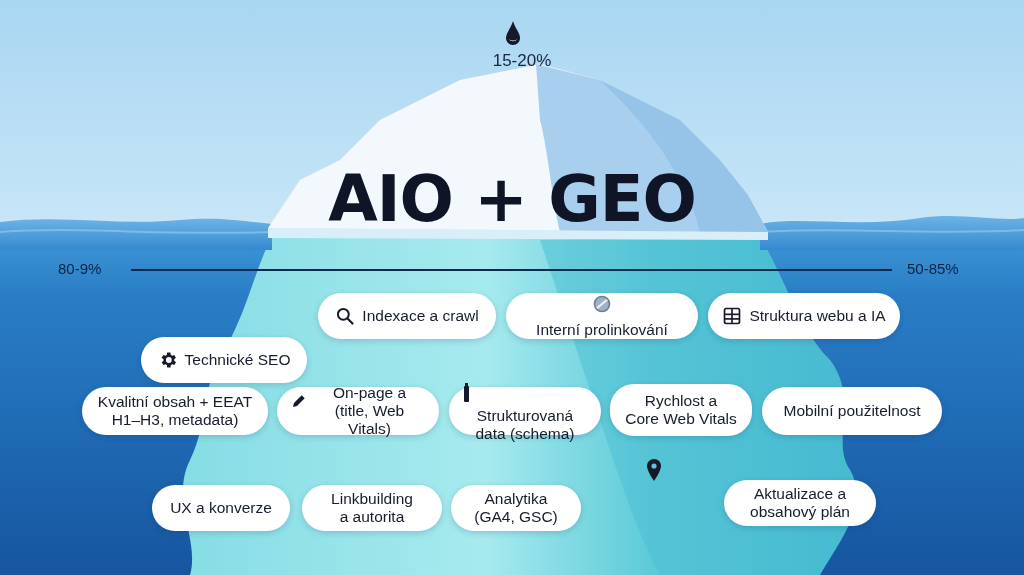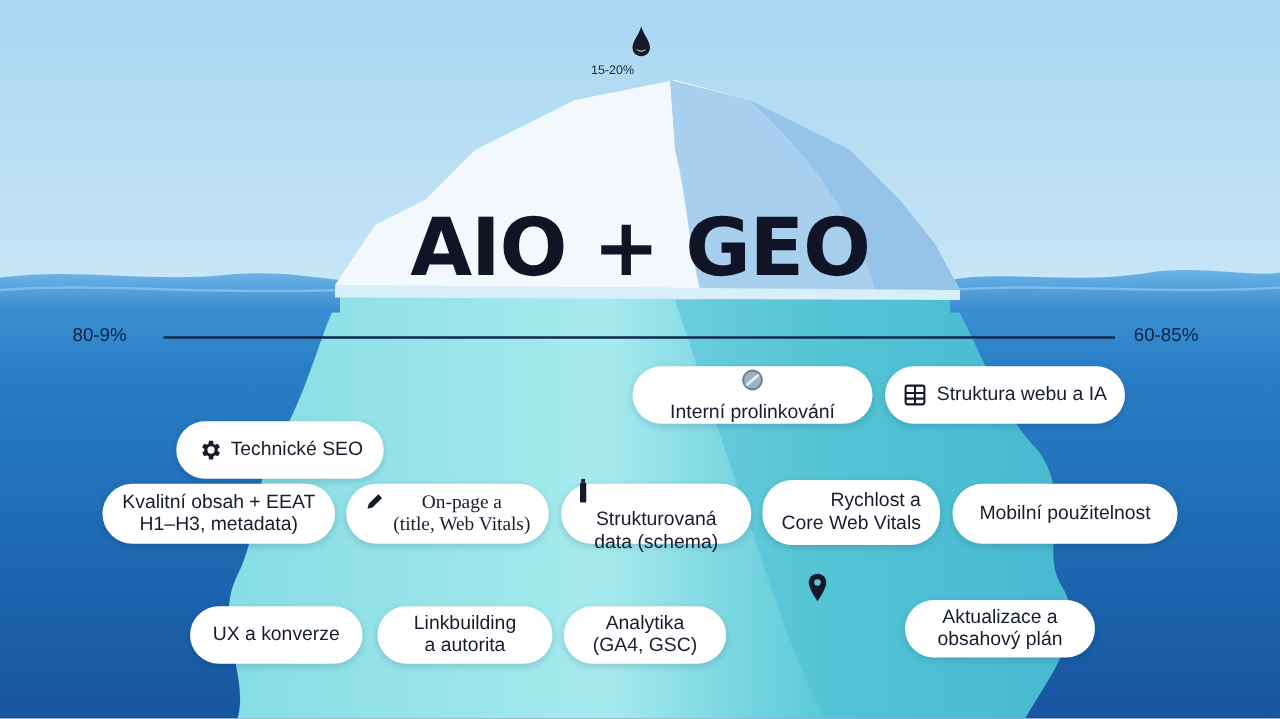--- a/index.html
+++ b/index.html
@@ -4,22 +4,22 @@
 <style>
   * { box-sizing: border-box; margin: 0; padding: 0; }
   html, body { width: 1024px; height: 575px; overflow: hidden; }
   body { font-family: "Liberation Sans", "DejaVu Sans", sans-serif; color: #101828; position: relative; }
   .scene { position: absolute; inset: 0; overflow: hidden;
     background: linear-gradient(180deg, #a9d6f2 0%, #c6e5f7 38%, #d4ecf8 40%); }
   .sea { position: absolute; left: 0; right: 0; top: 232px; bottom: 0;
     background: linear-gradient(180deg, #3f97d6 0%, #2a7ec6 18%, #1f6cb5 55%, #17559f 100%); }
   svg.art { position: absolute; left: 0; top: 0; }
   .tip-icon { position: absolute; left: 504px; top: 20px; width: 18px; height: 26px; }
-  .tip-label { position: absolute; left: 440px; top: 51px; width: 100px; text-align: center;
-    font-size: 10px; color: #1a2740; }
+  .tip-label { position: absolute; left: 472px; top: 51px; width: 100px; text-align: center;
+    font-size: 17px; color: #1a2740; }
   .title { position: absolute; left: 0; right: 0; top: 162px; text-align: center;
     font-family: "DejaVu Sans", sans-serif; font-weight: bold; font-size: 64px; letter-spacing: -1px; color: #0f1426; }
   .pct { position: absolute; top: 260px; font-size: 15px; color: #0f2244; }
   .pct.left { left: 58px; }
   .pct.right { left: 907px; }
   .waterline { position: absolute; left: 131px; top: 269px; width: 761px; height: 1.5px; background: #0f2a4e; }
   .pill { position: absolute; background: #ffffff; border-radius: 24px; display: flex; align-items: center; justify-content: center;
     gap: 7px; font-size: 15.5px; color: #161d2c; text-align: center; line-height: 1.15;
     box-shadow: 0 2px 6px rgba(0,40,80,0.18); padding: 0 14px; }
   .pill .txt { white-space: pre-line; }
@@ -63,27 +63,34 @@
   <svg class="tip-icon" viewBox="0 0 18 26">
     <path d="M9,1 C11,8 16,13 16,18 C16,22 13,25 9,25 C5,25 2,22 2,18 C2,13 7,8 9,1 Z" fill="#141a2a"></path>
     <path d="M5,19 C6,22 12,22 13,19 C11,21 7,21 5,19 Z" fill="#ffffff"></path>
   </svg>
   <div class="tip-label">15-20%</div>
 
   <div class="title">AIO + GEO</div>
 
   <div class="pct left">80-9%</div>
   <div class="waterline"></div>
-  <div class="pct right">60-85%</div>
+  <div class="pct right">50-85%</div>
 
   <div class="pill" style="left:141px;top:293px;width:166px;height:46px;margin-top:44px;">
     <svg width="20" height="20" viewBox="0 0 24 24">
       <path fill="#141a2a" d="M19.4 13a7.5 7.5 0 0 0 0-2l2.1-1.6-2-3.5-2.5 1a7.6 7.6 0 0 0-1.7-1L15 3h-4l-.4 2.9a7.6 7.6 0 0 0-1.7 1l-2.5-1-2 3.5L6.6 11a7.5 7.5 0 0 0 0 2l-2.1 1.6 2 3.5 2.5-1a7.6 7.6 0 0 0 1.7 1L11 21h4l.4-2.9a7.6 7.6 0 0 0 1.7-1l2.5 1 2-3.5zM13 15.5a3.5 3.5 0 1 1 0-7 3.5 3.5 0 0 1 0 7z"></path>
     </svg>
     <span class="txt">Technické SEO</span>
+  </div>
+  <div class="pill" style="left:318px;top:293px;width:178px;height:46px;">
+    <svg width="20" height="20" viewBox="0 0 24 24">
+      <circle cx="10" cy="10" r="6.5" stroke="#141a2a" stroke-width="2.4" fill="none"></circle>
+      <line x1="15" y1="15" x2="21" y2="21" stroke="#141a2a" stroke-width="2.6" stroke-linecap="round"></line>
+    </svg>
+    <span class="txt">Indexace a crawl</span>
   </div>
   <div class="pill" style="left:506px;top:293px;width:192px;height:46px;flex-direction:column;">
     <svg width="20" height="20" viewBox="0 0 24 24">
       <circle cx="12" cy="12" r="10" fill="#6d8196"></circle>
       <circle cx="12" cy="12" r="8" fill="#9fb2c4"></circle>
       <line x1="6" y1="17" x2="18" y2="7" stroke="#e8eef4" stroke-width="2.6"></line>
     </svg>
     <span class="txt">Interní prolinkování</span>
   </div>
   <div class="pill" style="left:708px;top:293px;width:192px;height:46px;text-align:right;">
@@ -93,36 +100,36 @@
       <line x1="3" y1="10" x2="21" y2="10" stroke="#141a2a" stroke-width="2"></line>
       <line x1="3" y1="15.5" x2="21" y2="15.5" stroke="#141a2a" stroke-width="2"></line>
     </svg>
     <span class="txt">Struktura webu a IA</span>
   </div>
 
   <div class="pill" style="left:82px;top:387px;width:186px;height:48px;">
     <span class="txt">Kvalitní obsah + EEAT
 H1–H3, metadata)</span>
   </div>
-  <div class="pill" style="left:277px;top:387px;width:162px;height:48px;font-family:Liberation Serif, serif;">
+  <div class="pill" style="left:277px;top:387px;width:162px;height:48px;">
     <svg width="16" height="16" viewBox="0 0 24 24" style="align-self:flex-start;margin-top:6px;">
       <path d="M3 21l1.5-6L16 3.5l4.5 4.5L9 19.5z" fill="#141a2a"></path>
     </svg>
     <span class="txt">On-page a
 (title, Web Vitals)</span>
   </div>
   <div class="pill" style="left:449px;top:387px;width:152px;height:48px;gap:4px;flex-direction:column;">
     <svg width="7" height="20" viewBox="0 0 7 20" style="align-self:flex-start;margin-top:4px;">
       <rect x="1" y="3" width="5" height="16" rx="1" fill="#141a2a"></rect>
       <rect x="2" y="0" width="3" height="3" fill="#141a2a"></rect>
     </svg>
     <span class="txt">Strukturovaná
 data (schema)</span>
   </div>
-  <div class="pill" style="left:610px;top:384px;width:142px;height:52px;text-align:right;">
+  <div class="pill" style="left:610px;top:384px;width:142px;height:52px;">
     <span class="txt">Rychlost a
 Core Web Vitals</span>
   </div>
   <div class="pill" style="left:762px;top:387px;width:180px;height:48px;">
     <span class="txt">Mobilní použitelnost</span>
   </div>
 
   <svg class="pin" viewBox="0 0 16 24">
     <path d="M8,1 C12,1 15,4 15,8 C15,13 8,23 8,23 C8,23 1,13 1,8 C1,4 4,1 8,1 Z" fill="#141a2a"></path>
     <circle cx="8" cy="8" r="2.6" fill="#5cc4d4"></circle>

